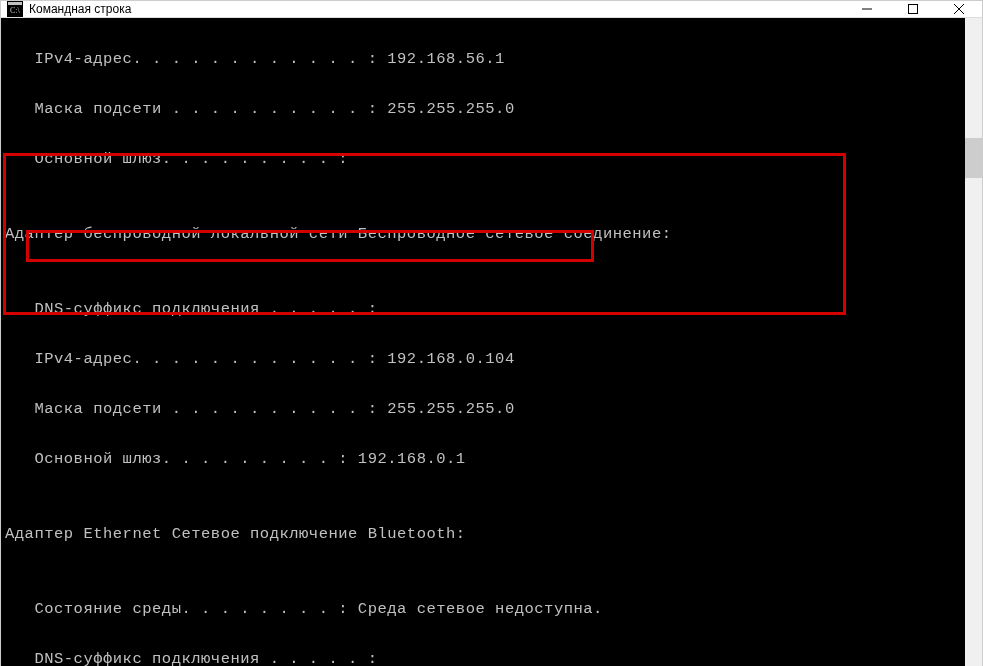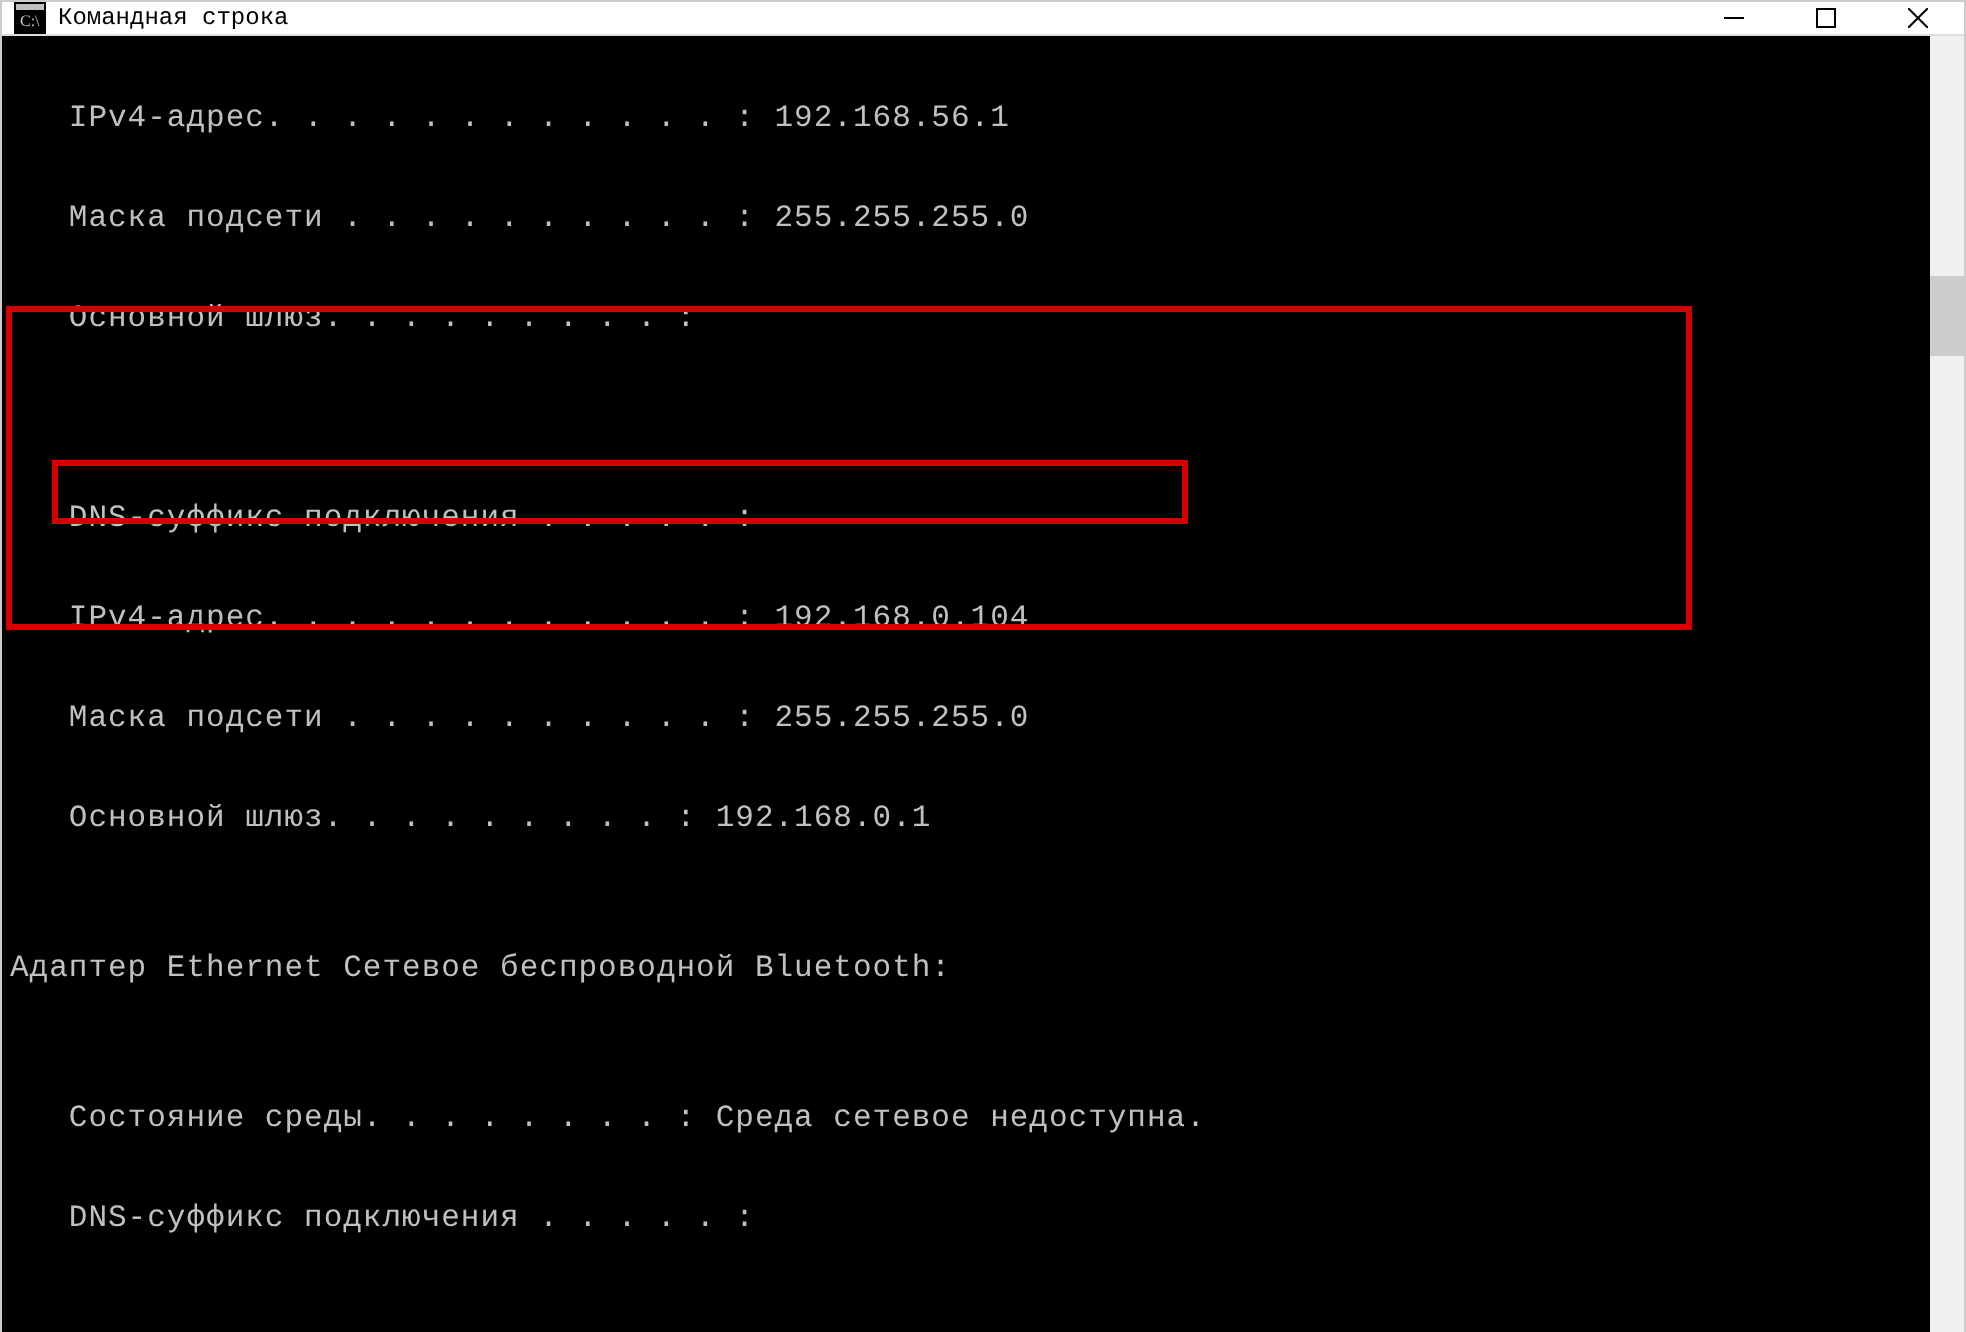--- a/index.html
+++ b/index.html
@@ -33,21 +33,21 @@
   }
   .titlebar .icon {
     width: 16px;
     height: 16px;
     margin-right: 6px;
     display: inline-flex;
     align-items: center;
     justify-content: center;
   }
   .titlebar .icon svg { width: 16px; height: 16px; }
-  .titlebar .title { flex: 0 0 auto; font-family: Liberation Mono, monospace; }
+  .titlebar .title { flex: 0 0 auto; }
   .titlebar .spacer { flex: 1; }
   .win-controls {
     display: flex;
     height: 100%;
   }
   .win-btn {
     width: 46px;
     height: 100%;
     display: flex;
     align-items: center;
@@ -135,27 +135,28 @@
       </div>
     </div>
   </div>
 
   <div class="console-area">
     <div class="console">
 <span class="line">   IPv4-адрес. . . . . . . . . . . . : 192.168.56.1</span>
 <span class="line">   Маска подсети . . . . . . . . . . : 255.255.255.0</span>
 <span class="line">   Основной шлюз. . . . . . . . . :</span>
 <span class="line"></span>
+<span class="line">Адаптер беспроводной локальной сети Беспроводное сетевое соединение:</span>
 <span class="line"></span>
 <span class="line">   DNS-суффикс подключения . . . . . :</span>
 <span class="line">   IPv4-адрес. . . . . . . . . . . . : 192.168.0.104</span>
 <span class="line">   Маска подсети . . . . . . . . . . : 255.255.255.0</span>
 <span class="line">   Основной шлюз. . . . . . . . . : 192.168.0.1</span>
 <span class="line"></span>
-<span class="line">Адаптер Ethernet Сетевое беспроводной Bluetooth:</span>
+<span class="line">Адаптер Ethernet Сетевое подключение Bluetooth:</span>
 <span class="line"></span>
 <span class="line">   Состояние среды. . . . . . . . : Среда сетевое недоступна.</span>
 <span class="line">   DNS-суффикс подключения . . . . . :</span>
 <span class="line"></span>
 
 <span class="line"></span>
 
 
 
 

